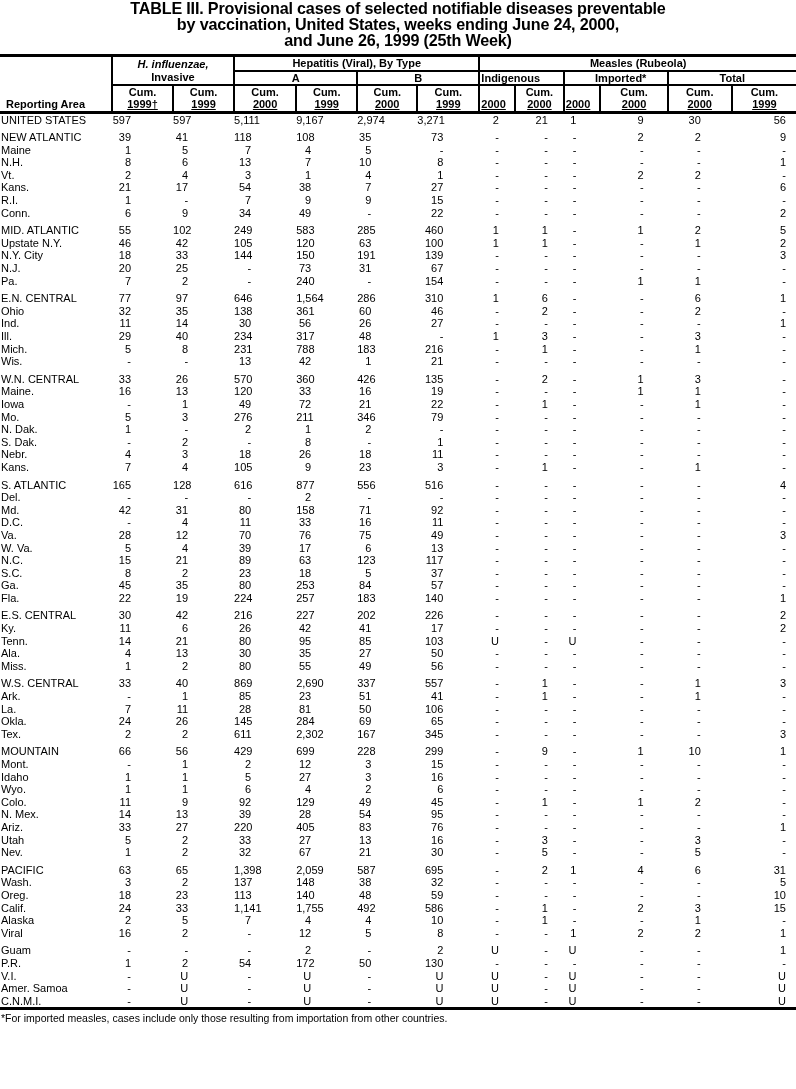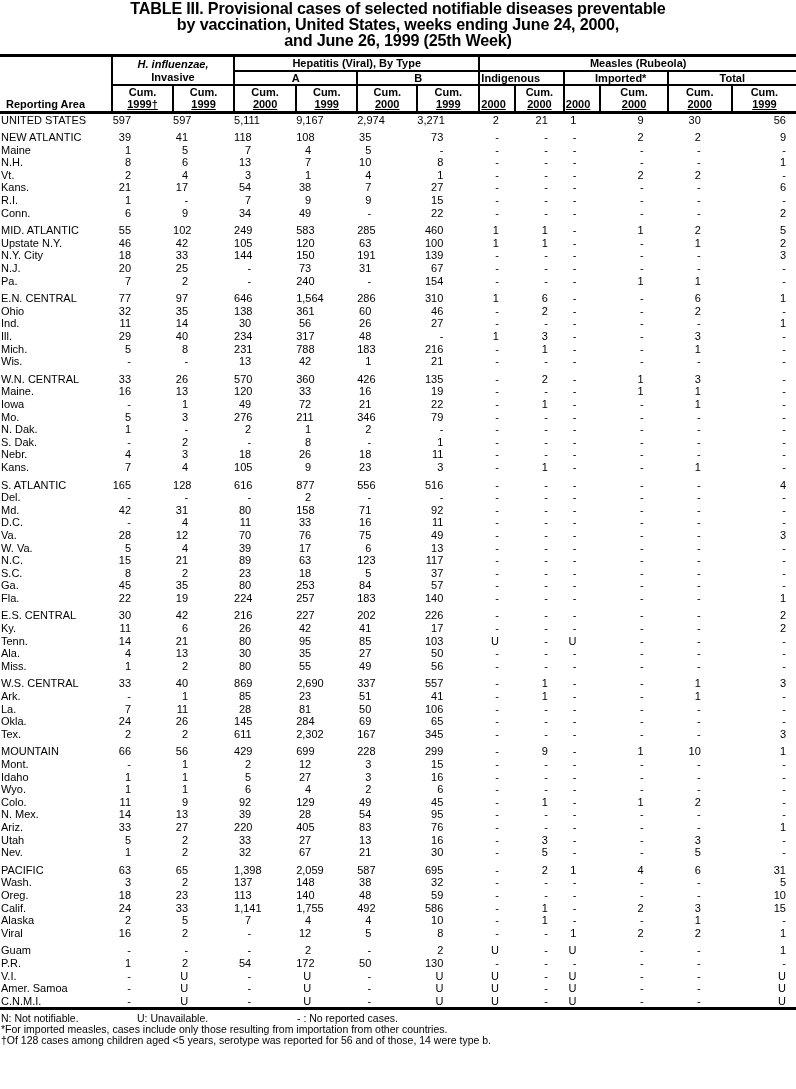--- a/index.html
+++ b/index.html
@@ -1140,18 +1140,14 @@
       </tr>
     </tbody>
   <tfoot>
     <tr>
         <td colspan="13" style="border-top:3px solid #000; height:2px; line-height:2px;"></td>
       </tr>
   </tfoot>
 </table>
 
 <div class="footer">
-  <div class="f1">
-    <span style="width:136px">N: Not notifiable.</span><span style="width:160px">U: Unavailable.</span><span>- : No reported cases.</span>
-  </div>
   <div>*For imported measles, cases include only those resulting from importation from other countries.</div>
-  <div>†Of 128 cases among children aged &lt;5 years, serotype was reported for 56 and of those, 14 were type b.</div>
 </div>
 
 </body></html>

